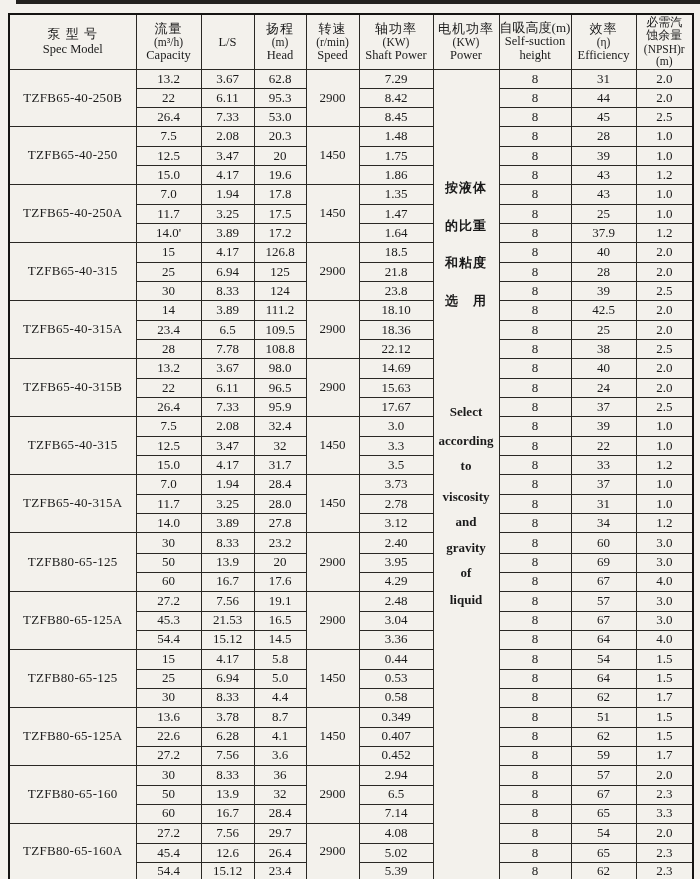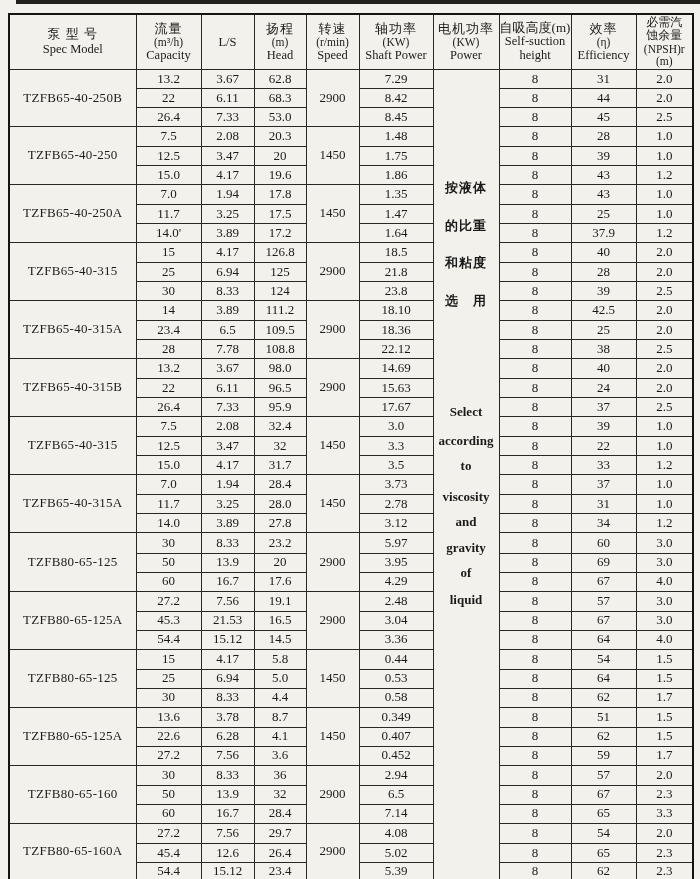--- a/index.html
+++ b/index.html
@@ -151,21 +151,21 @@
               <div class="motor-line" data-name="motor-note-line" style="top: 530px;">liquid</div>
             </div>
           </td>
           <td data-name="cell-self-suction">8</td>
           <td data-name="cell-efficiency">31</td>
           <td data-name="cell-npsh">2.0</td>
         </tr>
         <tr data-name="table-row">
           <td data-name="cell-capacity">22</td>
           <td data-name="cell-ls">6.11</td>
-          <td data-name="cell-head">68.3</td>
+          <td data-name="cell-head">95.3</td>
           <td data-name="cell-shaft-power">8.42</td>
           <td data-name="cell-self-suction">8</td>
           <td data-name="cell-efficiency">44</td>
           <td data-name="cell-npsh">2.0</td>
         </tr>
         <tr data-name="table-row">
           <td data-name="cell-capacity">26.4</td>
           <td data-name="cell-ls">7.33</td>
           <td data-name="cell-head">53.0</td>
           <td data-name="cell-shaft-power">8.45</td>
@@ -375,21 +375,21 @@
           <td data-name="cell-self-suction">8</td>
           <td data-name="cell-efficiency">34</td>
           <td data-name="cell-npsh">1.2</td>
         </tr>
         <tr data-name="table-row">
           <td data-name="cell-model" rowspan="3" class="model-cell">TZFB80-65-125</td>
           <td data-name="cell-capacity">30</td>
           <td data-name="cell-ls">8.33</td>
           <td data-name="cell-head">23.2</td>
           <td data-name="cell-speed" rowspan="3">2900</td>
-          <td data-name="cell-shaft-power">5.97</td>
+          <td data-name="cell-shaft-power">2.40</td>
           <td data-name="cell-self-suction">8</td>
           <td data-name="cell-efficiency">60</td>
           <td data-name="cell-npsh">3.0</td>
         </tr>
         <tr data-name="table-row">
           <td data-name="cell-capacity">50</td>
           <td data-name="cell-ls">13.9</td>
           <td data-name="cell-head">20</td>
           <td data-name="cell-shaft-power">3.95</td>
           <td data-name="cell-self-suction">8</td>

